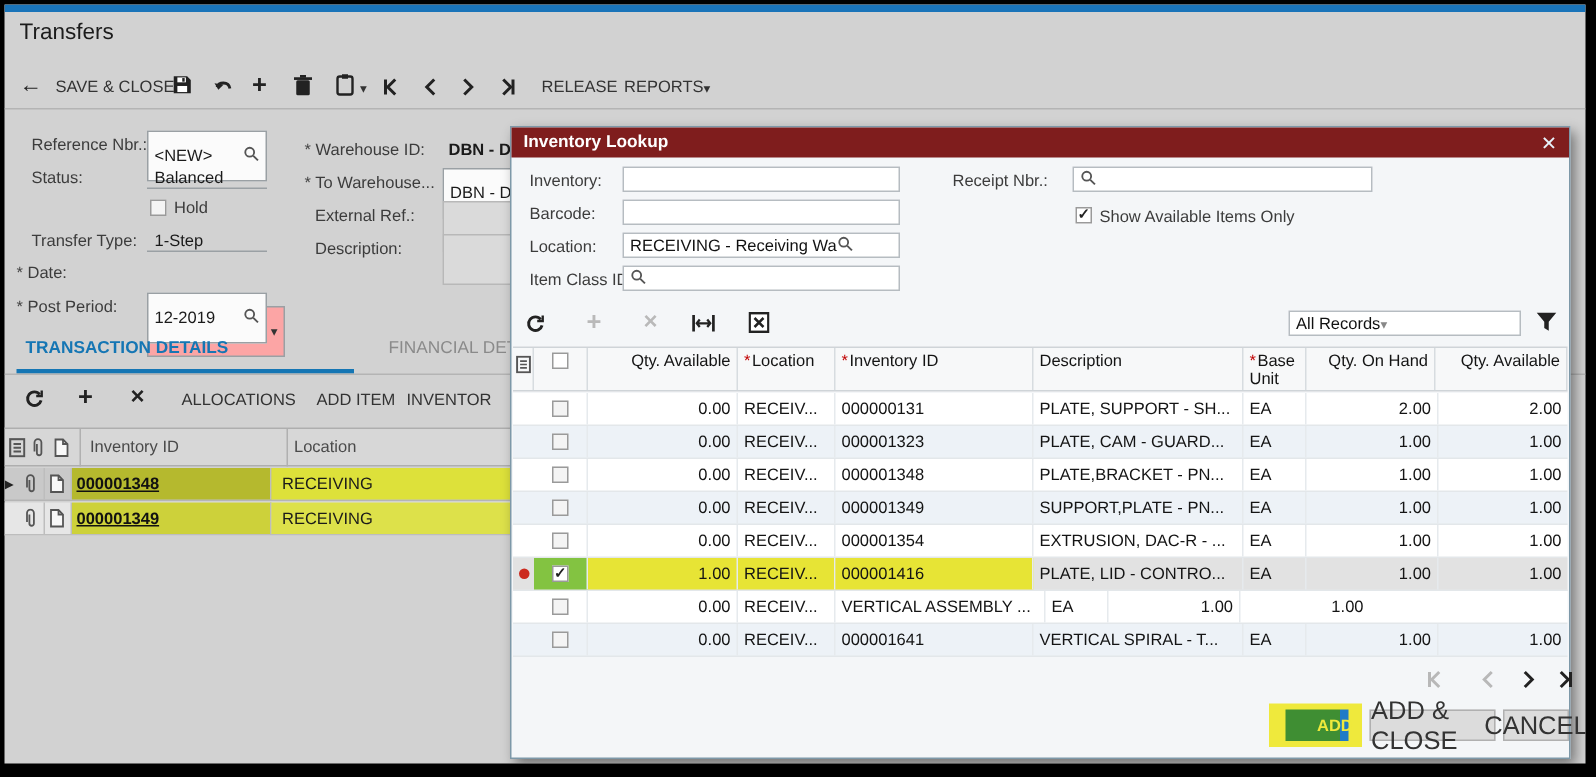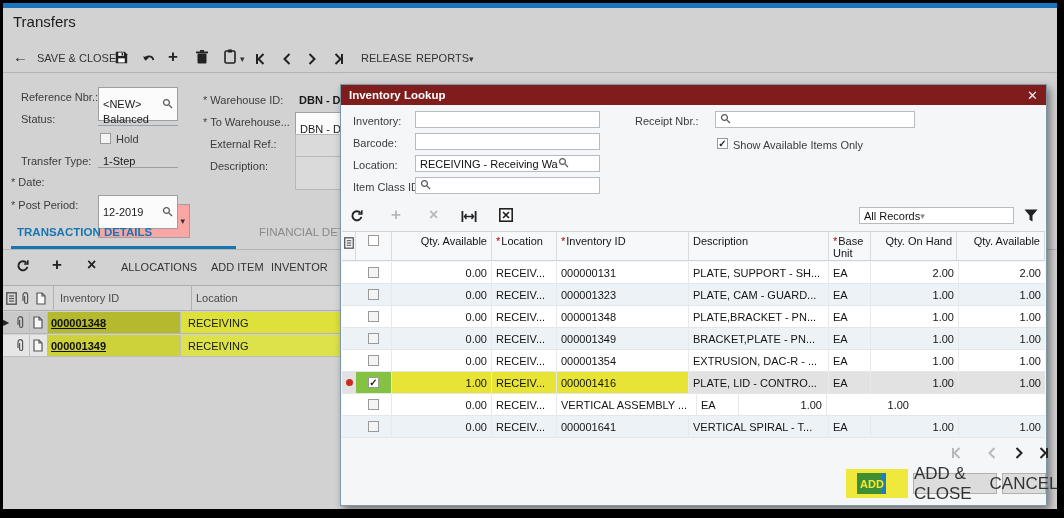--- a/index.html
+++ b/index.html
@@ -47,21 +47,21 @@
   .mc0{width:14px; padding:0; justify-content:center; border-right:none;} .mc1{width:36px; justify-content:center;}
   .mc2{width:100px;} .mc3{width:65px;} .mc4{width:132px;} .mc5{width:140px;} .mc6{width:42px;}
   .mc7{width:88px;} .mc8{width:86px; border-right:none;}
   .num { justify-content:flex-end; }
   .hl-y { background:#e7e435 !important; }
   .hl-g { background:#83c341 !important; }
   .reddot { width:7px; height:7px; border-radius:50%; background:#cc2a1e; }
   
   .gbtn { position:absolute; height:21px; background:#dcdcdc; border:1px solid #b0b0b0; font-size:17px; color:#333; display:flex; align-items:center; justify-content:center; }
   .addpad { position:absolute; left:505px; top:384px; width:62px; height:29px; background:#efe93c; }
-  .addbtn { position:absolute; left:516px; top:388px; width:29px; height:21px; background:linear-gradient(to right,#3f8e33 0 86%,#1f7bc7 86% 100%); color:#efe93c; font-weight:bold; font-size:11px; display:flex; align-items:center; justify-content:flex-start; padding-left:3px; }
+  .addbtn { position:absolute; left:516px; top:388px; width:42px; height:21px; background:linear-gradient(to right,#3f8e33 0 86%,#1f7bc7 86% 100%); color:#efe93c; font-weight:bold; font-size:11px; display:flex; align-items:center; justify-content:flex-start; padding-left:21px; }
   .navic { display:inline-flex; width:16px; justify-content:center; }
 </style>
 </head>
 <body>
 
 <div class="frame">
 <div class="app">
   <div class="topline"></div>
 
   <div class="abs page-title" style="left:10px; top:10px;">Transfers</div>
@@ -350,21 +350,21 @@
         <div class="mcell mc8 num">1.00</div>
       </div>
       <div class="mrow alt">
         <div class="mcell mc0"></div>
         <div class="mcell mc1">
               <span class="cbx"></span>
             </div>
         <div class="mcell mc2 num">0.00</div>
         <div class="mcell mc3">RECEIV...</div>
         <div class="mcell mc4">000001349</div>
-        <div class="mcell mc5">BRACKET,PLATE - PN...</div>
+        <div class="mcell mc5">SUPPORT,PLATE - PN...</div>
         <div class="mcell mc6">EA</div>
         <div class="mcell mc7 num">1.00</div>
         <div class="mcell mc8 num">1.00</div>
       </div>
       <div class="mrow">
         <div class="mcell mc0"></div>
         <div class="mcell mc1">
               <span class="cbx"></span>
             </div>
         <div class="mcell mc2 num">0.00</div>

